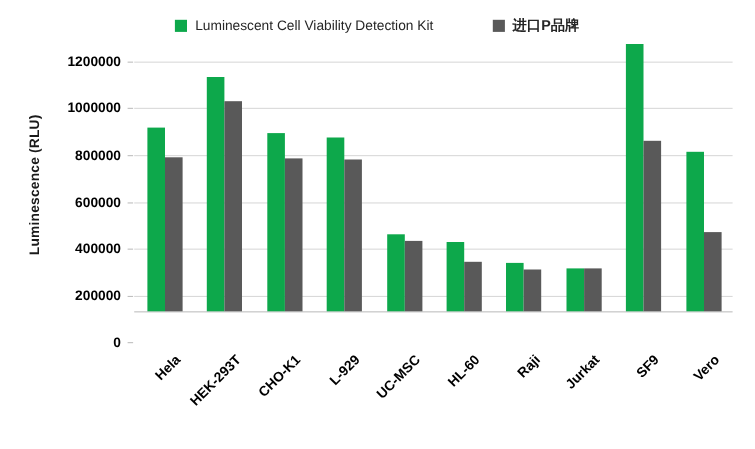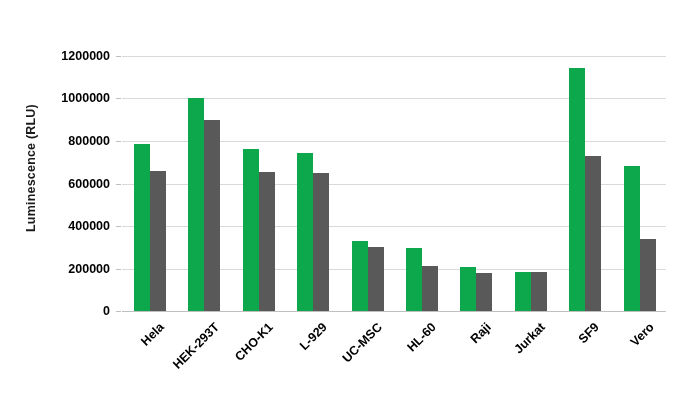--- a/index.html
+++ b/index.html
@@ -74,21 +74,21 @@
     letter-spacing: 0.2px;
     white-space: nowrap;
   }
 
   
   #plot-area {
     position: absolute;
     left: 122px;
     top: 56px;
     width: 544px;
-    height: 256px;
+    height: 228px;
   }
   .gridline {
     position: absolute;
     left: 0;
     width: 100%;
     height: 1px;
     background: #d9d9d9;
   }
   .axis-line {
     position: absolute;
@@ -147,20 +147,30 @@
     top: 316px;
     width: 544px;
     height: 80px;
   }
 </style>
 </head>
 <body>
 
 <div id="chart-root">
 
+  <div id="legend">
+    <div class="legend-entry">
+      <span class="legend-swatch" style="background:#0da84b"></span>
+      <span class="legend-label">Luminescent Cell Viability Detection Kit</span>
+    </div>
+    <div class="legend-entry">
+      <span class="legend-swatch" style="background:#595959"></span>
+      <span class="legend-label cjk">进口P品牌</span>
+    </div>
+  </div>
 
   <div id="y-axis-title">Luminescence (RLU)</div>
 
   <div id="plot-area">
       <div class="gridline" style="top: 0px;"></div>
       <div class="tick-mark" style="top: 0px;"></div>
       <div class="tick-label" style="top: 0px; right: 556px;">1200000</div>
       <div class="gridline" style="top: 42px;"></div>
       <div class="tick-mark" style="top: 42px;"></div>
       <div class="tick-label" style="top: 42px; right: 556px;">1000000</div>

